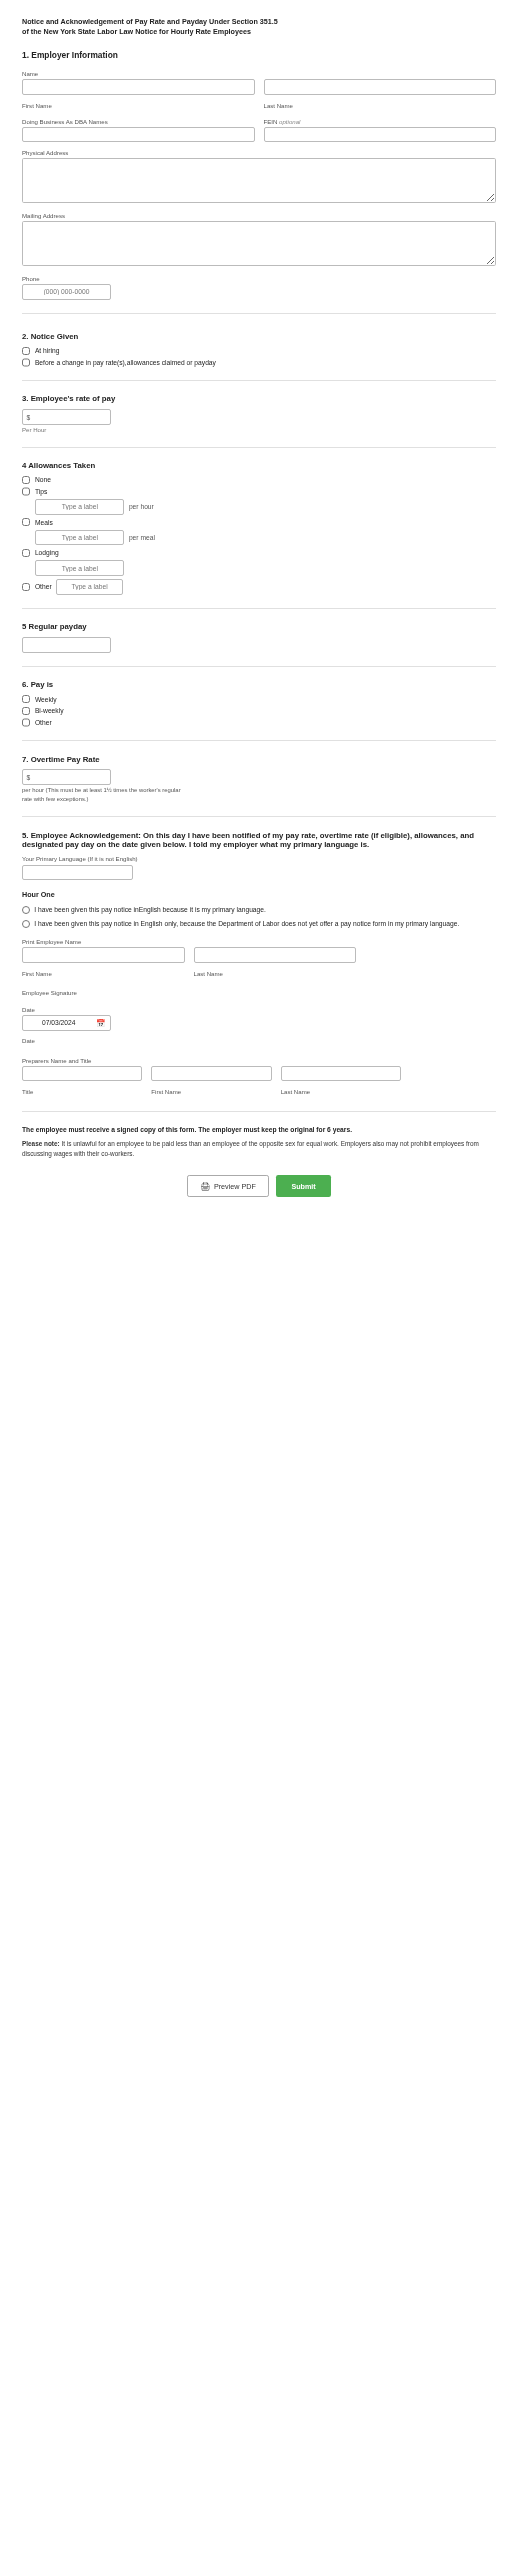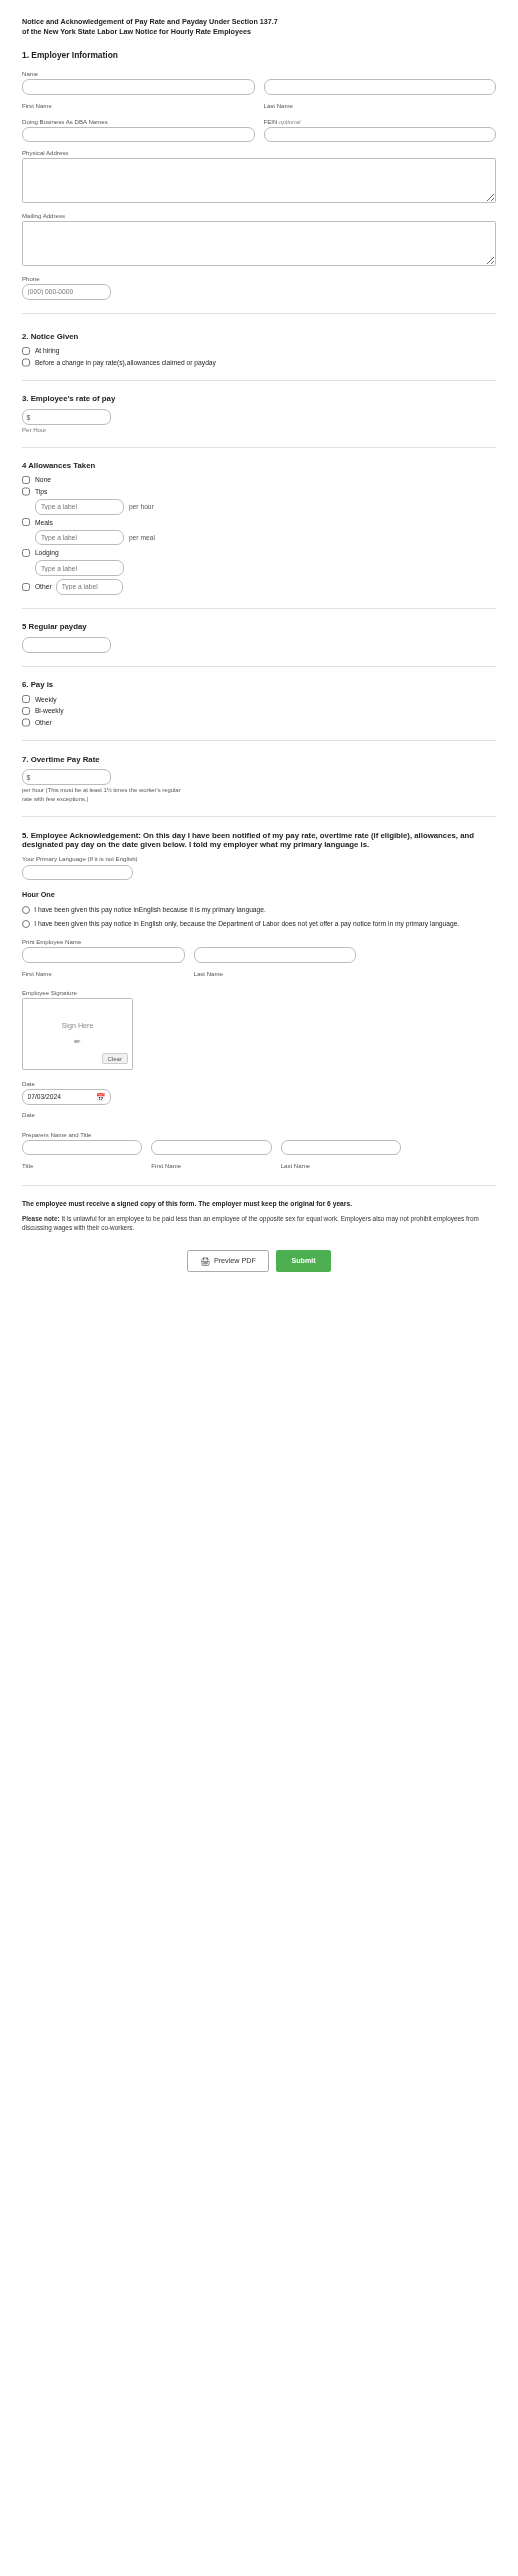--- a/index.html
+++ b/index.html
@@ -29,27 +29,28 @@
       color: #555;
       margin-bottom: 2.2px;
       margin-top: 6.7px;
     }
     .field-label .optional {
       color: #888;
       font-style: italic;
     }
     input[type="text"], input[type="tel"] {
       border: 0.6px solid #bbb;
-      border-radius: 7px;
+      border-radius: 2px;
       padding: 3.3px 4.5px;
       font-size: 6.7px;
       color: #222;
       background: #fff;
       outline: none;
       width: 100%;
+      text-align: center;
     }
     textarea {
       border: 0.6px solid #bbb;
       border-radius: 1.7px;
       padding: 3.3px 4.5px;
       font-size: 6.7px;
       color: #222;
       background: #fff;
       resize: vertical;
       width: 100%;
@@ -246,21 +247,21 @@
       line-height: 1.4;
     }
     .section-divider {
       margin: 18px 0 0 0;
     }
   </style>
 </head>
 <body>
 
 <div class="doc-title">
-  <span>Notice and Acknowledgement of Pay Rate and Payday Under Section 137.7</span><br>
+  <span>Notice and Acknowledgement of Pay Rate and Payday Under Section 351.5</span><br>
   <span>of the New York State Labor Law Notice for Hourly Rate Employees</span>
 </div>
 
 <div>
   <div class="section-title">1. Employer Information</div>
 
   
   <div class="field-label">Name</div>
   <div class="row-2col">
     <div>
@@ -436,25 +437,20 @@
       <div class="field-label">First Name</div>
     </div>
     <div>
       <input type="text" style="">
       <div class="field-label">Last Name</div>
     </div>
   </div>
 
   
   <div class="field-label" style="margin-top:10px;">Employee Signature</div>
-  <div class="signature-box">
-    <span class="signature-placeholder">Sign Here</span>
-    <span class="signature-icon">✒</span>
-    <button class="clear-btn">Clear</button>
-  </div>
 
   
   <div class="field-label" style="margin-top:10px;">Date</div>
   <div class="date-input-wrap">
     <input type="text" value="07/03/2024" style="">
     <span class="date-icon">📅</span>
   </div>
   <div class="field-label">Date</div>
 
   

